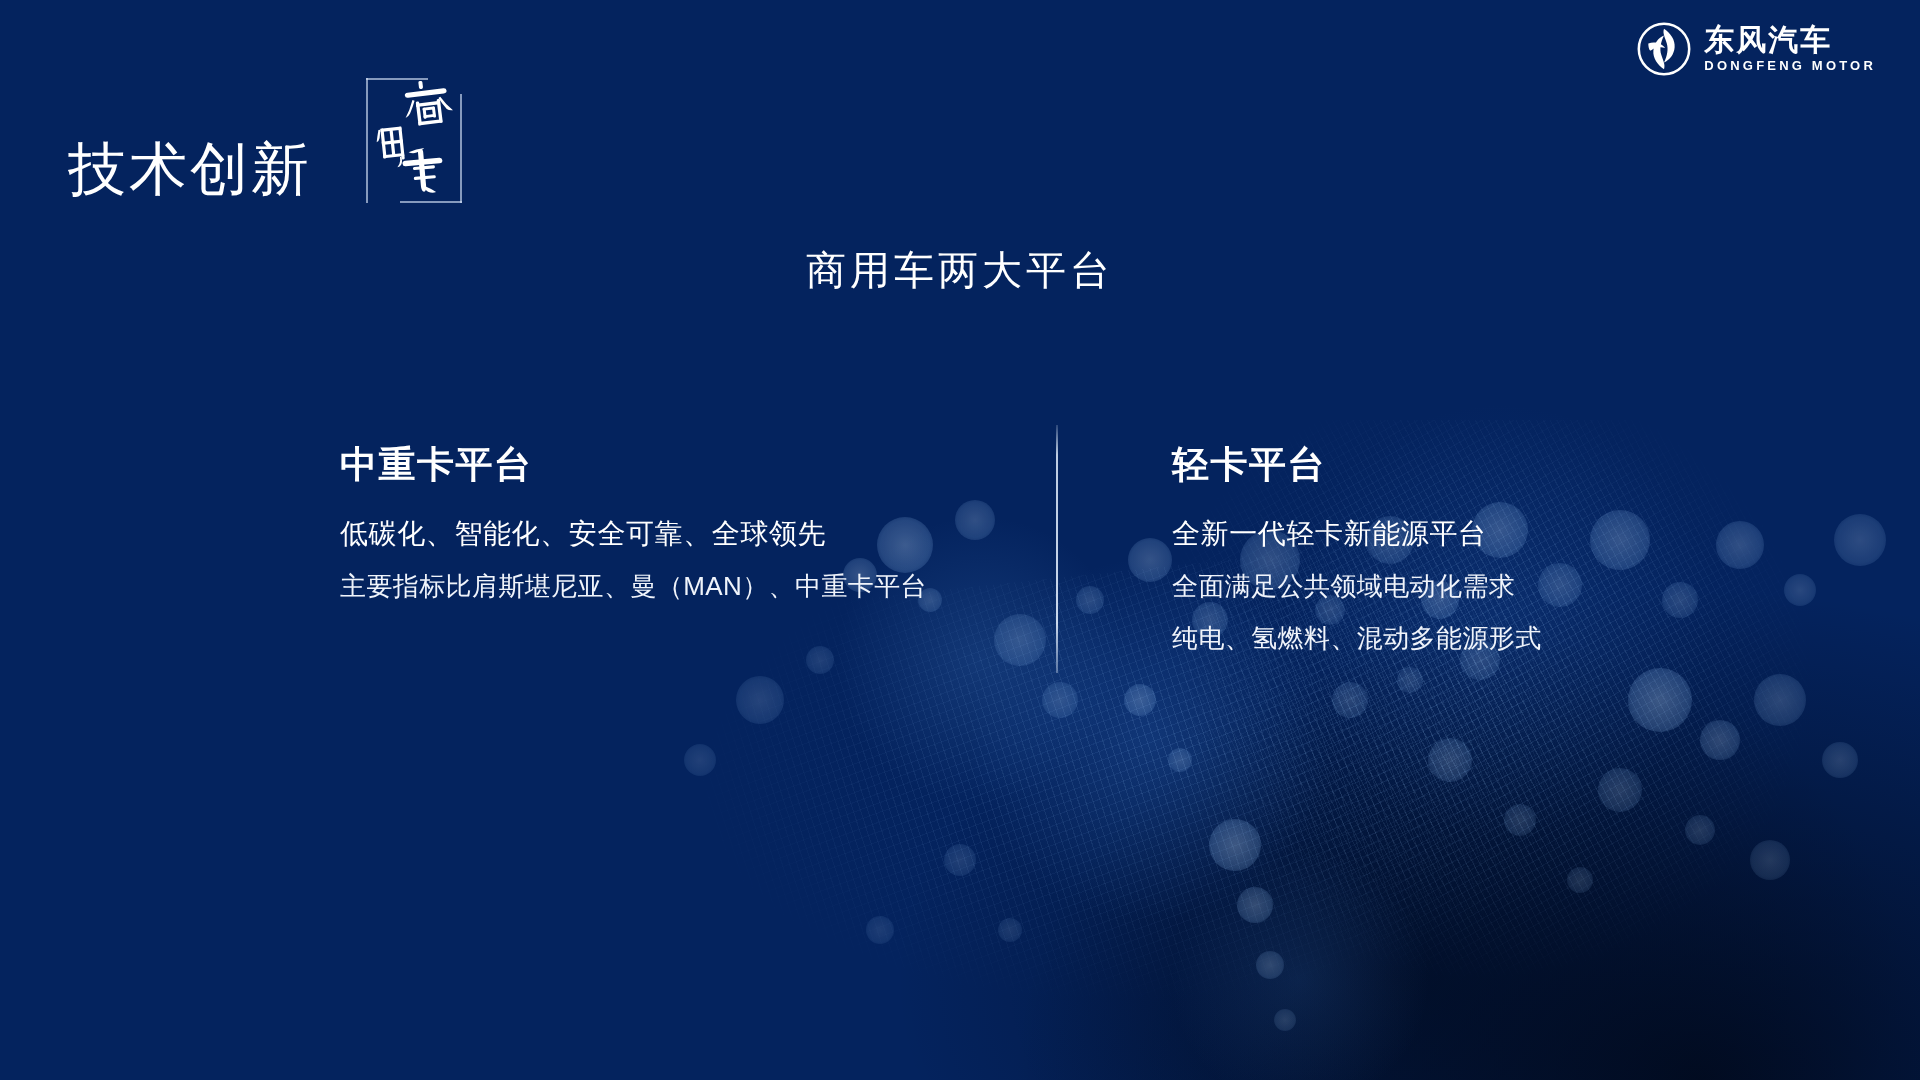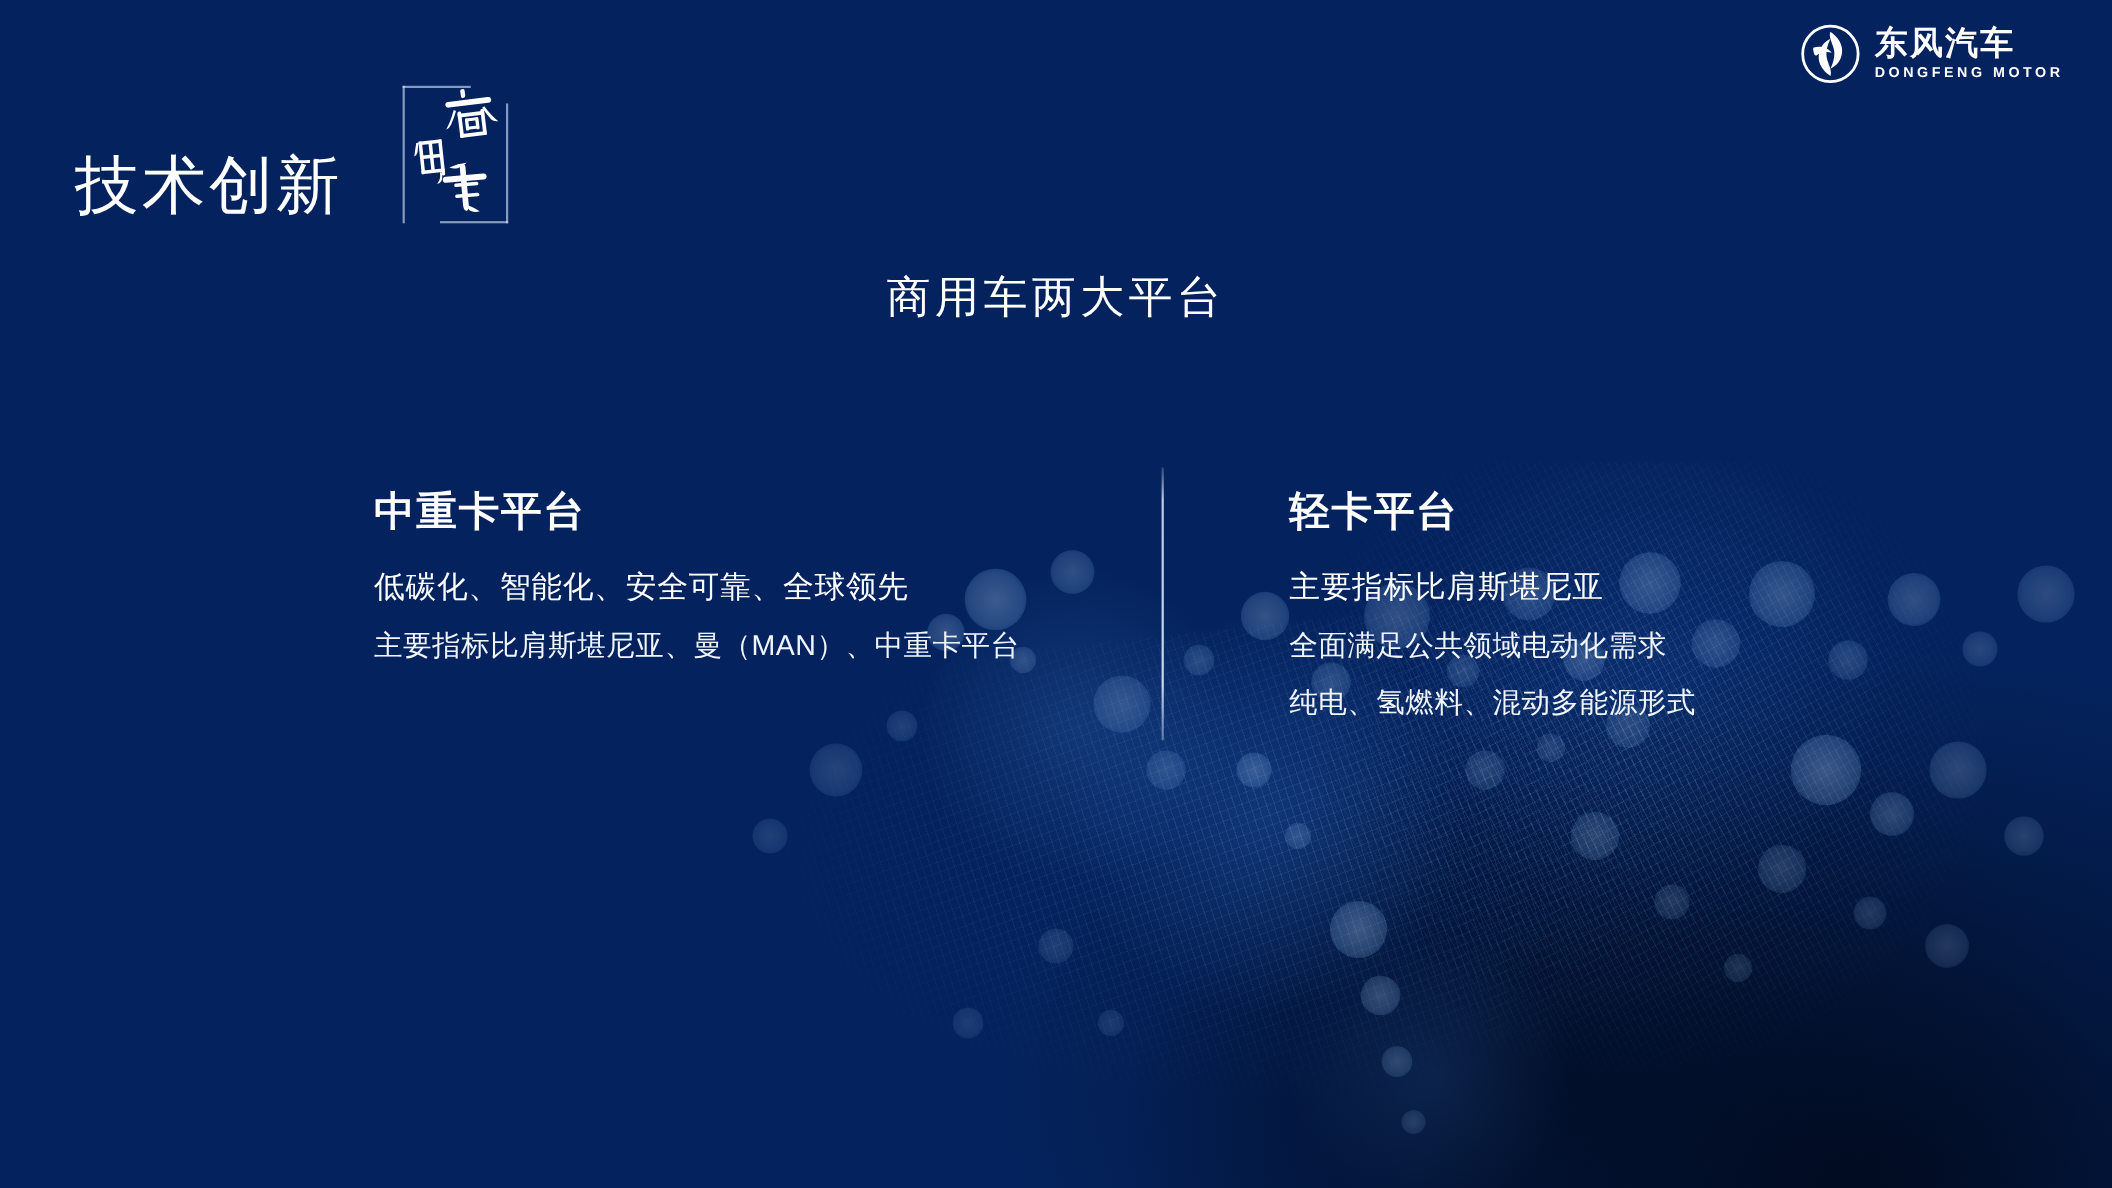--- a/index.html
+++ b/index.html
@@ -260,20 +260,20 @@
 
   <div class="cols">
     <div class="col col-left">
       <h3>中重卡平台</h3>
       <div class="lead">低碳化、智能化、安全可靠、全球领先</div>
       <div class="sub">主要指标比肩斯堪尼亚、曼（MAN）、中重卡平台</div>
     </div>
 
     <div class="col col-right">
       <h3>轻卡平台</h3>
-      <div class="lead">主要指标比肩斯堪尼亚</div>
+      <div class="lead">全新一代轻卡新能源平台</div>
       <div class="sub">全面满足公共领域电动化需求</div>
       <div class="sub">纯电、氢燃料、混动多能源形式</div>
     </div>
   </div>
 
   <div class="divider"></div>
 </div>
 
 </body></html>

